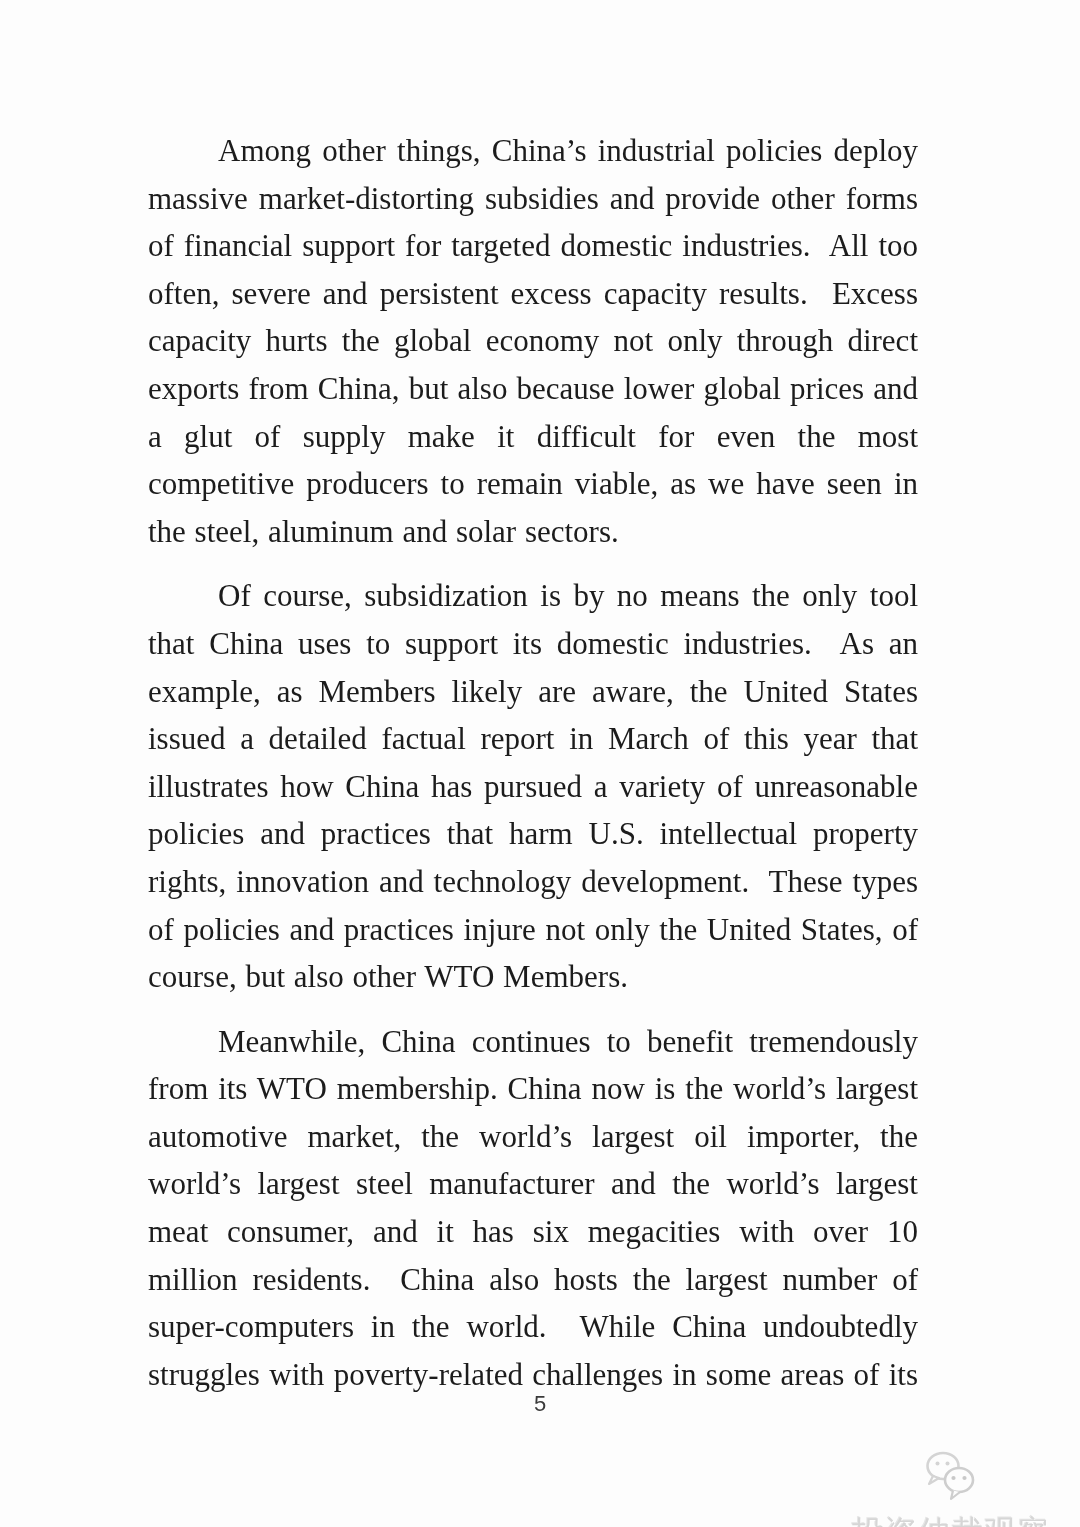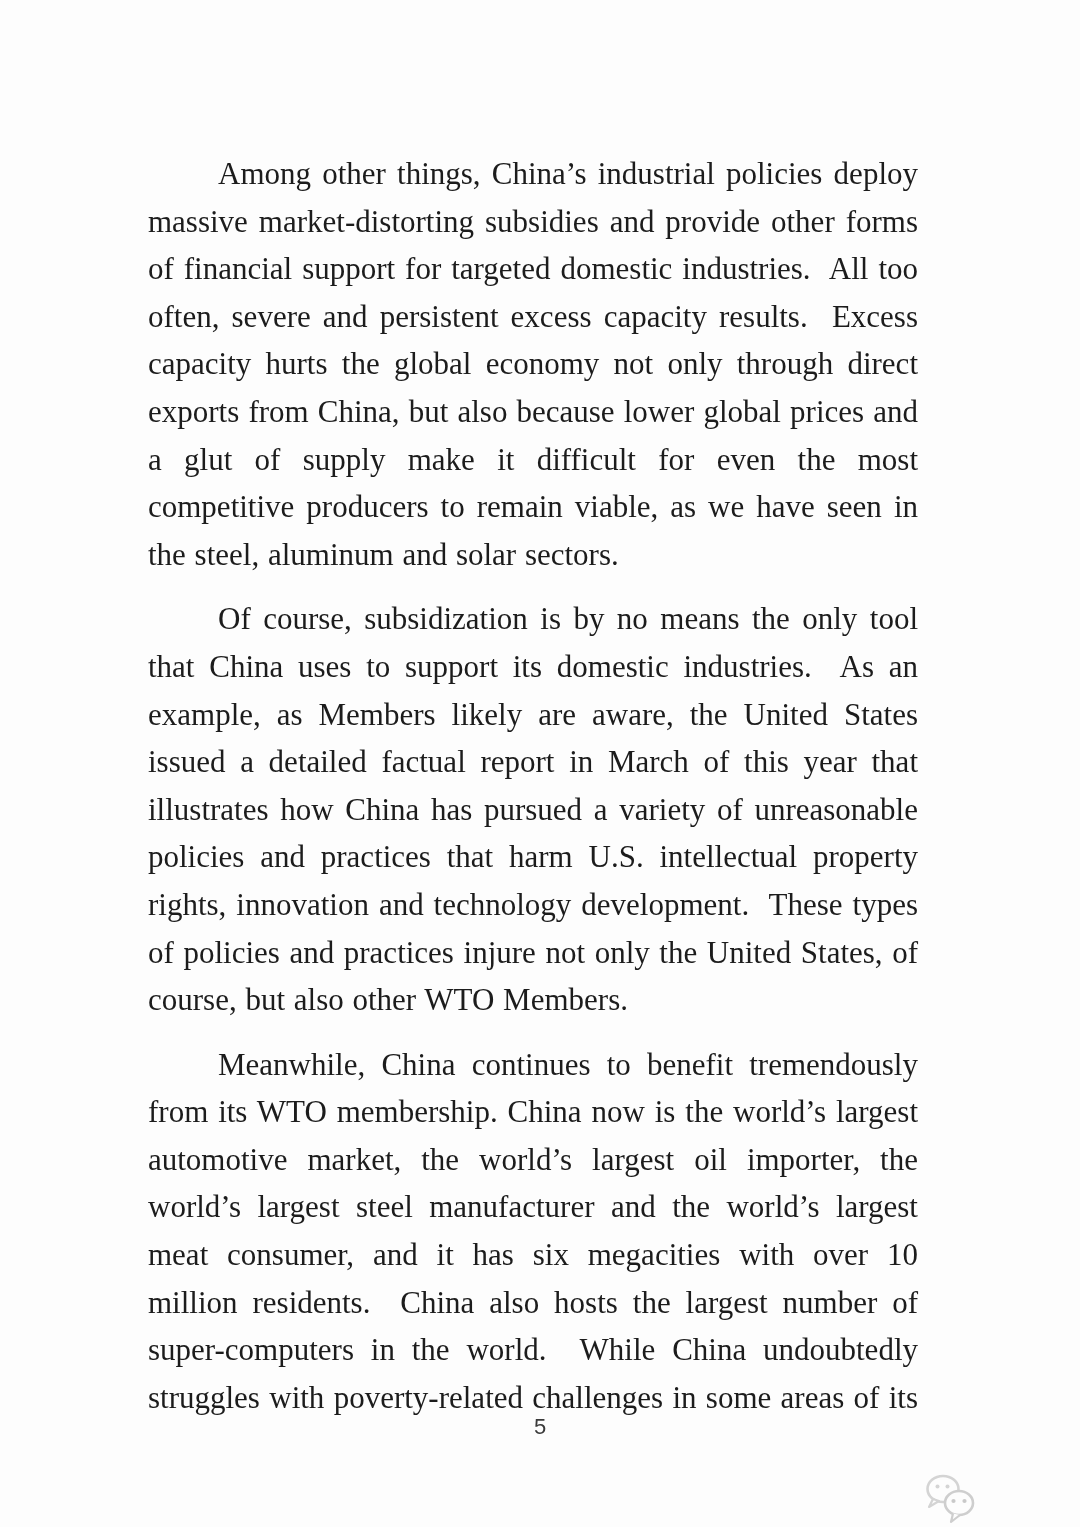--- a/index.html
+++ b/index.html
@@ -10,21 +10,20 @@
     width: 1080px;
     height: 1527px;
     position: relative;
     background: var(--page_background, #fdfdfd);
     overflow: hidden;
     font-family: "Liberation Serif", serif;
   }
   .page {
     position: absolute;
     inset: 0;
-    margin-top: 23px;
   }
   .content {
     position: absolute;
     left: 148px;
     top: 127px;
     width: 770px;
     font-size: 31px;
     line-height: 47.6px;
     text-align: justify;
     color: var(--text, #1c1c1c);

